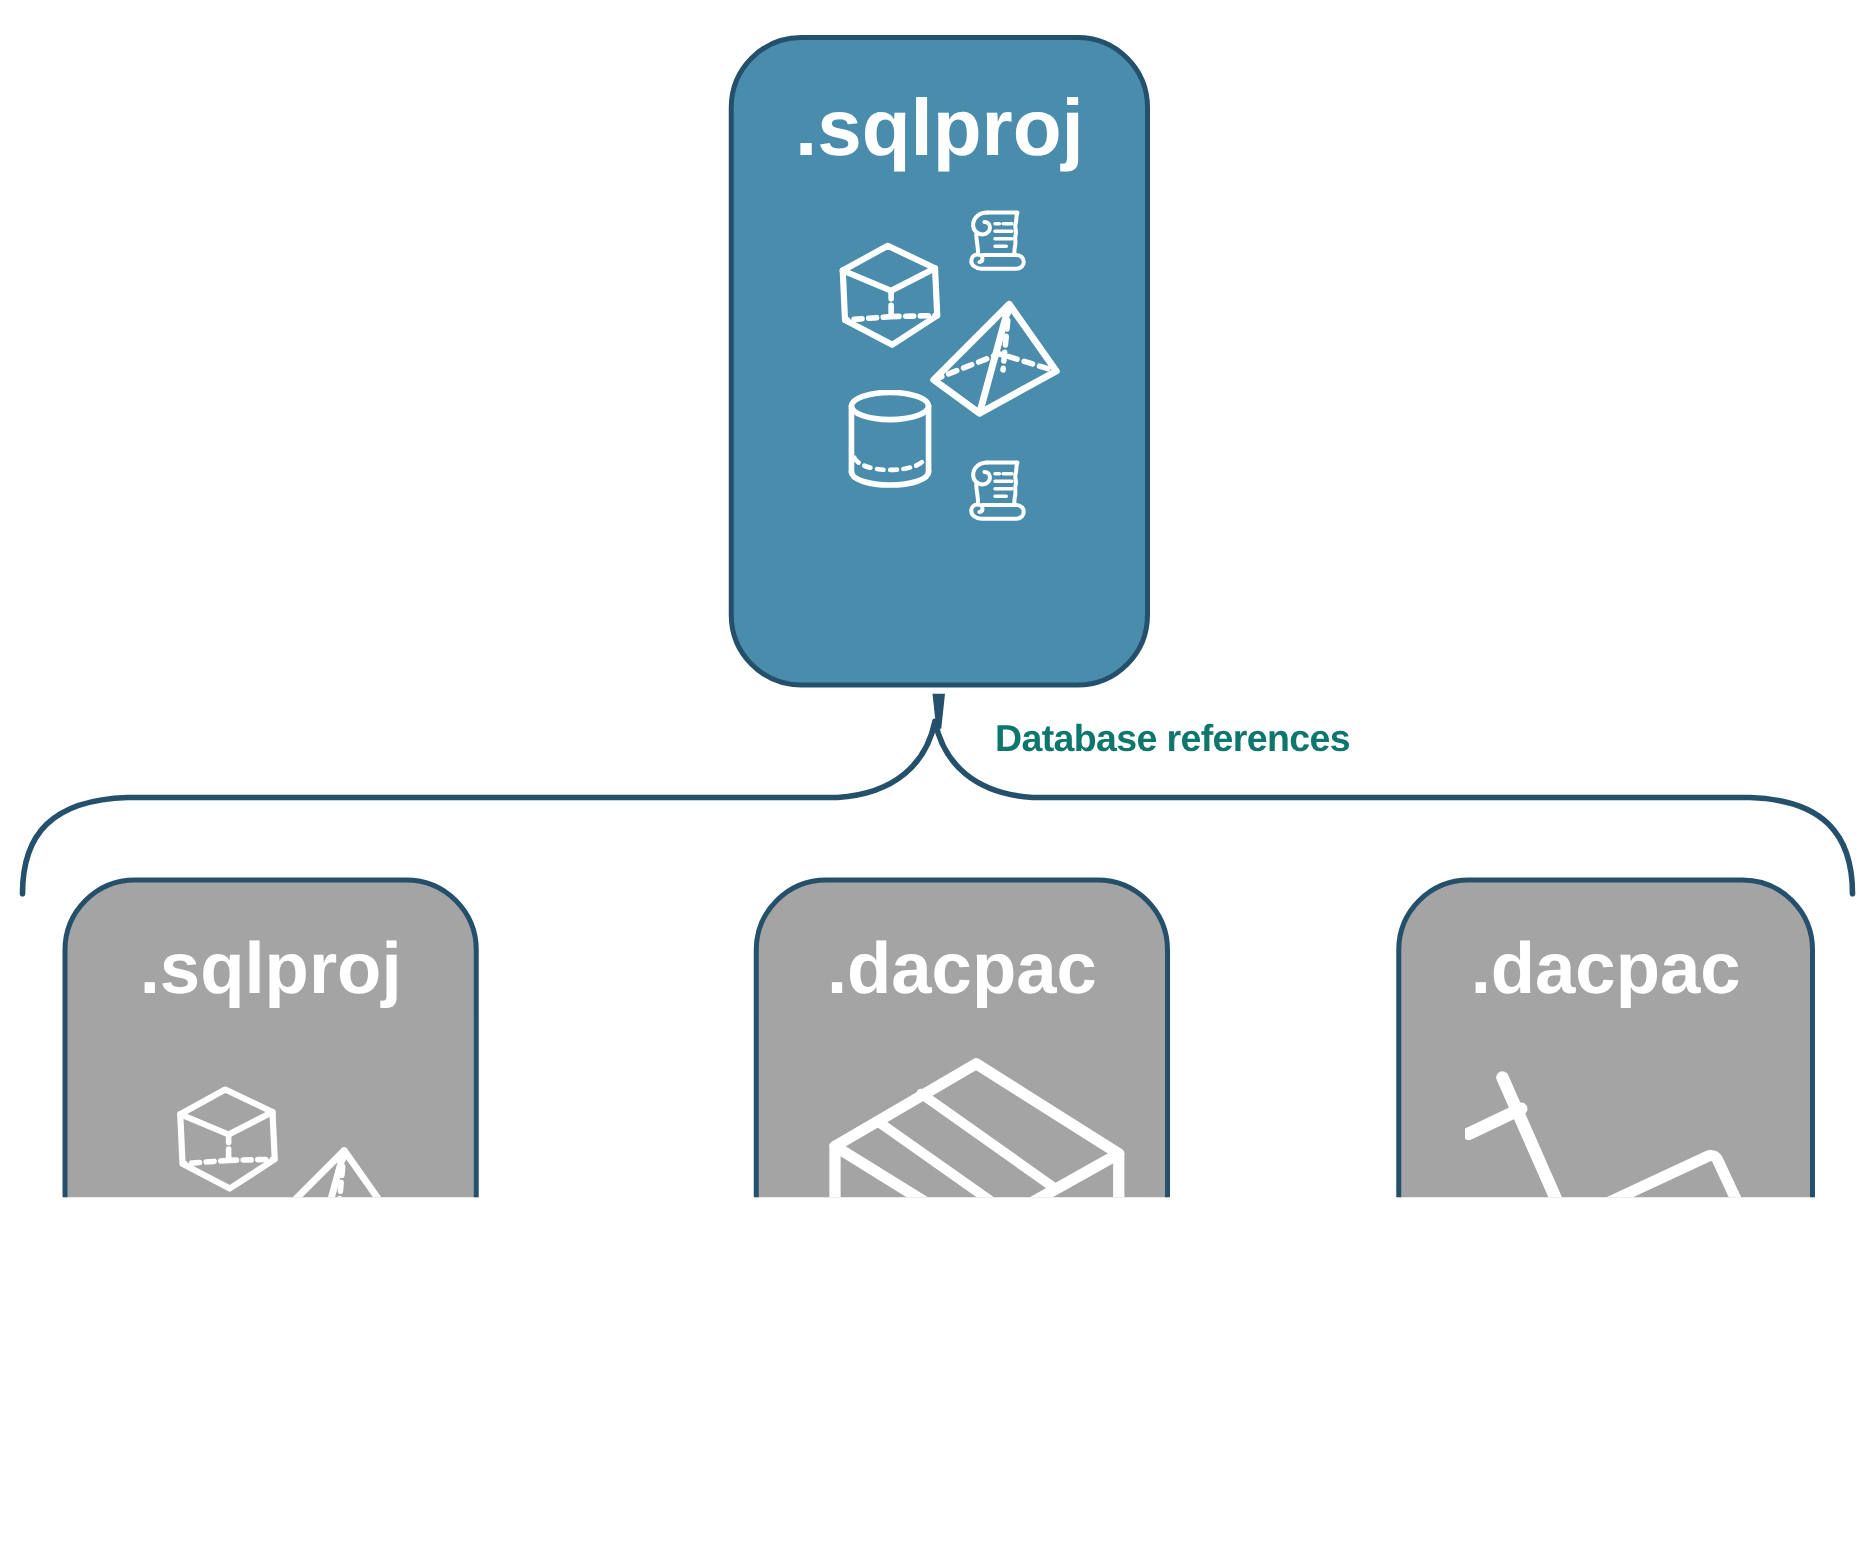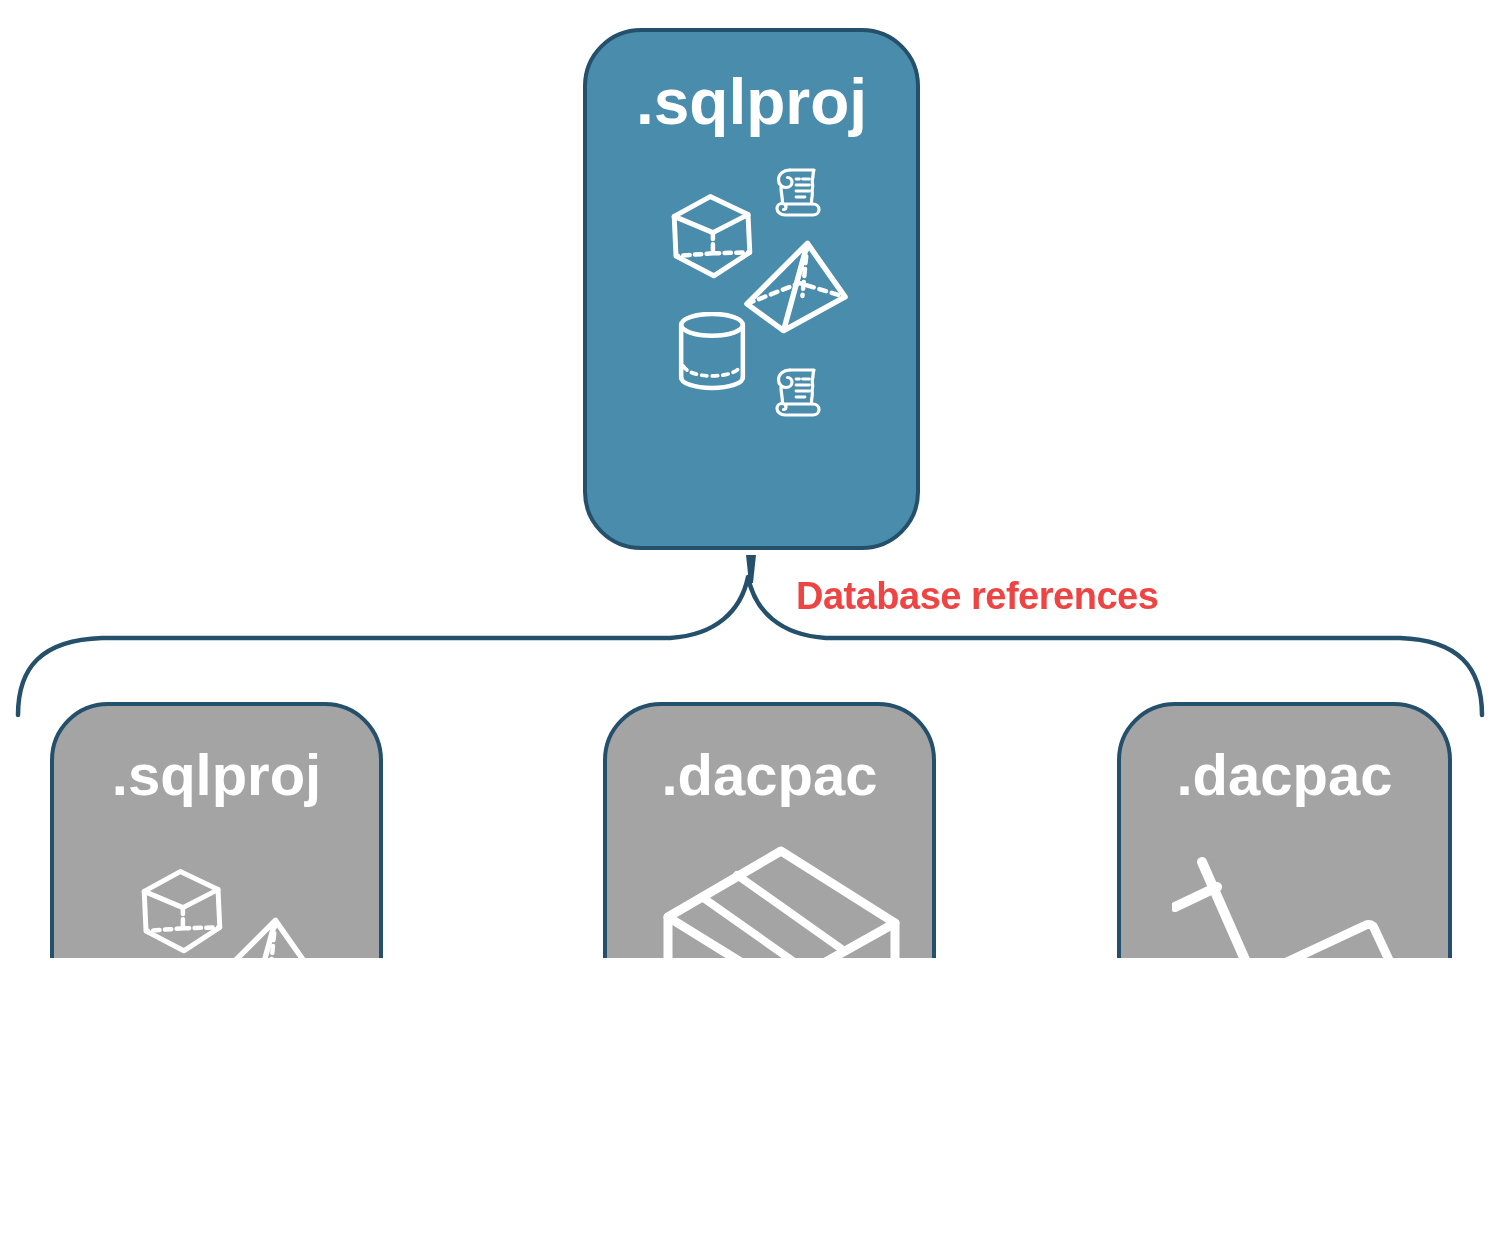--- a/index.html
+++ b/index.html
@@ -22,21 +22,21 @@
     position:absolute;left:0;right:0;text-align:center;
     color:#ffffff;font-weight:700;letter-spacing:0px;line-height:1;
   }
   .root-label{top:38px;font-size:64px;}
   .child-label{top:40px;font-size:58px;}
   .icon{position:absolute;}
   .wicon{stroke:#ffffff;fill:none;stroke-linecap:round;stroke-linejoin:round;}
   .brace{position:absolute;left:0;top:545px;width:1500px;height:180px;}
   .connector-label{
     position:absolute;left:796px;top:577px;width:440px;
-    font-size:38px;font-weight:700;color:#ef4444;line-height:1;letter-spacing:-0.5px;
+    font-size:30px;font-weight:700;color:#0f766e;line-height:1;letter-spacing:-0.5px;
     white-space:nowrap;
   }
 </style>
 </head>
 <body>
 
 <svg width="0" height="0" style="position:absolute" aria-hidden="true">
   <defs>
     <g id="sym-cube">
       <path stroke-width="5.5" d="M48,4 L8,26 L10,70 L52,92 L92,66 L90,24 Z"></path>

